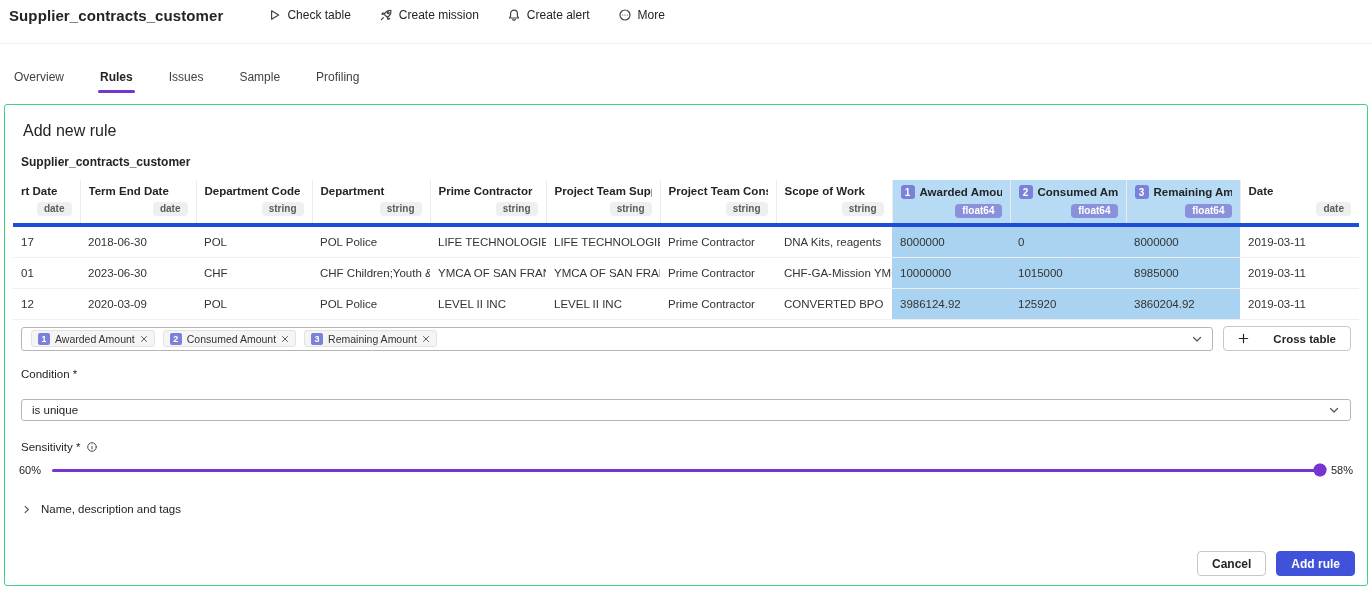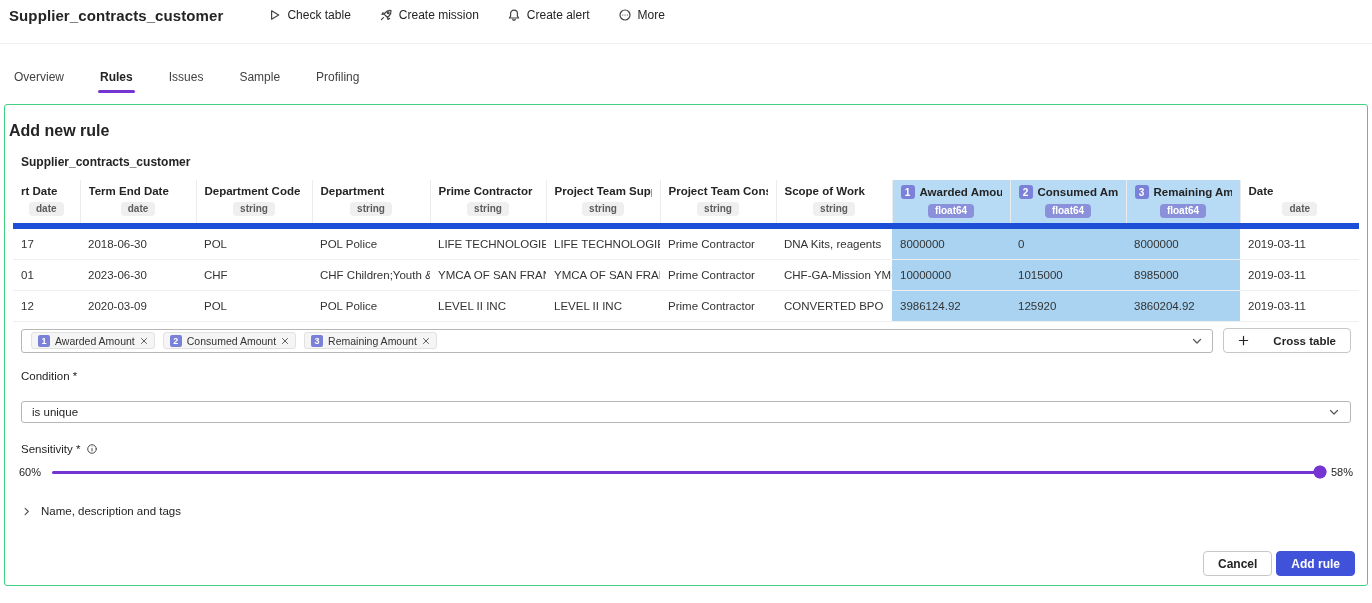--- a/index.html
+++ b/index.html
@@ -15,26 +15,26 @@
   .actions{display:flex;gap:28px;margin-left:44px;padding-top:1px}
   .action-btn{display:flex;align-items:center;gap:6px;font-size:12px;color:#242424;background:none;border:none;cursor:pointer;font-family:inherit}
   .action-btn svg{stroke:#424242;fill:none;stroke-width:1.2;stroke-linecap:round;stroke-linejoin:round}
   
   .tabs{display:flex;gap:36px;padding:0 14px;margin-top:26px}
   .tab{font-size:12px;color:#424242;padding-bottom:9px;position:relative;cursor:pointer}
   .tab.active{font-weight:700;color:#242424}
   .tab.active::after{content:"";position:absolute;left:-2px;right:-2px;bottom:0;height:3px;border-radius:2px;background:var(--accent,#7635d2)}
   
   .panel{margin:11px 4px 0;height:482px;border:1px solid var(--panel-border,#42d183);border-radius:3px;position:relative;background:#fff;overflow:hidden}
-  .panel-title{font-size:16px;font-weight:700;margin:17px 4px 0}
+  .panel-title{font-size:16px;font-weight:400;margin:17px 18px 0}
   .panel-table-name{font-size:12px;font-weight:700;margin:15px 16px 0}
   
   .table-wrap{margin:11px 8px 0}
   table{border-collapse:collapse;table-layout:fixed;width:100%}
-  th{text-align:center;vertical-align:top;padding:5px 8px 5px;border-bottom:6px solid #1d4ed8;border-left:1px solid #ececec;overflow:hidden}
+  th{text-align:right;vertical-align:top;padding:5px 8px 5px;border-bottom:4px solid #1d4ed8;border-left:1px solid #ececec;overflow:hidden}
   th:first-child{border-left:none}
   .th-name{font-size:11.5px;font-weight:700;white-space:nowrap;overflow:hidden;display:flex;align-items:center;gap:5px;color:#242424}
   .type-chip{display:inline-block;font-size:10px;color:#5c5c5c;background:#efefef;border-radius:4px;padding:1px 7px;margin-top:5px;line-height:12px}
   th.hl{background:var(--highlight-header,#b7daf5)}
   th.hl .type-chip{background:var(--badge-chip,#8a90d9);color:#fff}
   td{font-size:11.5px;color:#333;padding:9px 8px;border-bottom:1px solid #efefef;white-space:nowrap;overflow:hidden}
   td.hl{background:var(--highlight-cell,#a9d3f1)}
   .num-badge{display:inline-flex;align-items:center;justify-content:center;width:14px;height:14px;border-radius:3px;background:var(--badge,#7b80d8);color:#fff;font-size:10px;font-weight:700;flex:none}
   
   .field-label{font-size:11.5px;margin:0 16px;color:#242424}
@@ -54,21 +54,21 @@
   .sens-label-row{display:flex;align-items:center;gap:6px;margin:20px 16px 0;font-size:11.5px}
   .sens-label-row svg{stroke:#424242;fill:none;stroke-width:1.1;stroke-linecap:round}
   .slider-row{display:flex;align-items:center;margin:11px 14px 0;gap:11px;font-size:11px;color:#242424}
   .slider-track{flex:1;height:3px;background:#e0e0e0;border-radius:2px;position:relative;cursor:pointer}
   .slider-fill{position:absolute;left:0;top:0;height:100%;background:var(--accent,#7635d2);border-radius:2px}
   .slider-handle{position:absolute;top:50%;transform:translate(-50%,-50%);width:13px;height:13px;border-radius:50%;background:var(--accent,#7635d2);box-shadow:inset 0 0 0 2px var(--accent,#7635d2);cursor:grab}
   
   .collapse-row{display:flex;align-items:center;gap:9px;margin:27px 16px 0;font-size:11.5px;cursor:pointer}
   .collapse-row + .collapse-row{margin-top:22px}
   
-  .panel-footer{position:absolute;right:12px;bottom:9px;display:flex;gap:4px}
+  .panel-footer{position:absolute;right:12px;bottom:9px;display:flex;gap:10px}
   .btn{height:25px;border-radius:4px;font-size:12px;font-weight:600;display:flex;align-items:center;justify-content:center;padding:0 14px;font-family:inherit;cursor:pointer}
   .btn-secondary{background:#fff;border:1px solid #c7c7c7;color:#242424;min-width:66px}
   .btn-primary{background:var(--primary-button,#3f52d9);border:1px solid var(--primary-button,#3f52d9);color:#fff;min-width:62px}
 </style>
 </head>
 <body>
 
 <header class="topbar">
   <div class="page-title">Supplier_contracts_customer</div>
   <div class="actions">

